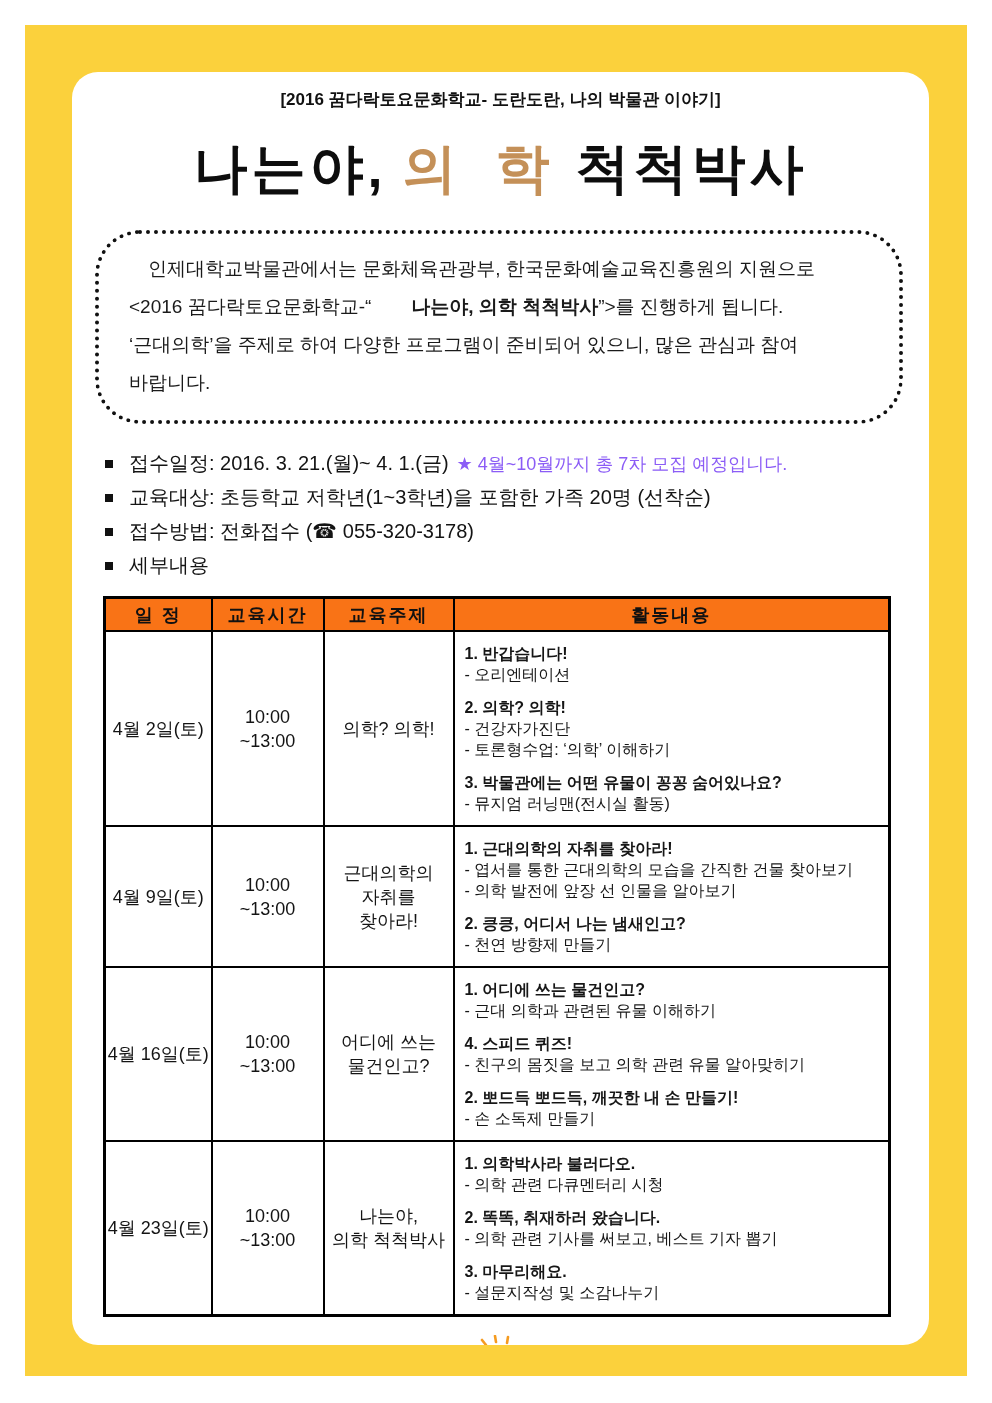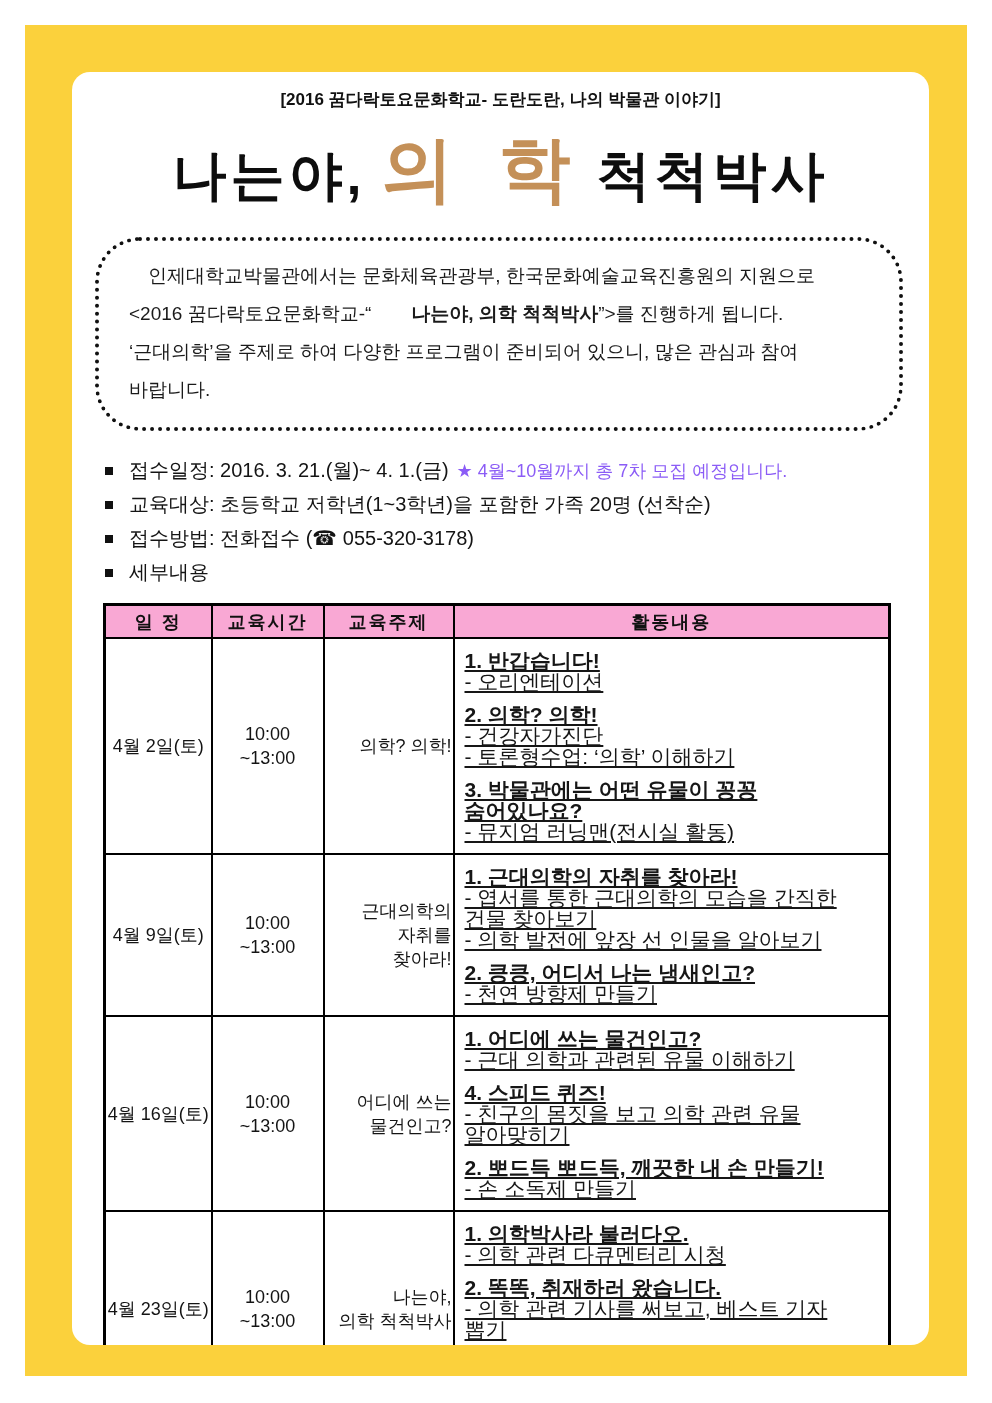--- a/index.html
+++ b/index.html
@@ -7,34 +7,34 @@
     width:992px;height:1403px;background:#ffffff;position:relative;
     font-family:"Liberation Sans","DejaVu Sans",sans-serif;color:#161616;
     overflow:hidden;
   }
   .yellow-frame{
     position:absolute;left:25px;top:25px;right:25px;bottom:27px;
     background:#FBD13C;
   }
   .white-panel{
     position:absolute;left:47px;top:47px;right:38px;bottom:31px;
-    background:#ffffff;border-radius:18px;overflow:hidden;
+    background:#ffffff;border-radius:26px;overflow:hidden;
   }
   .subtitle{
     margin-top:16px;text-align:center;font-size:17px;font-weight:bold;
     letter-spacing:0px;color:#111;
   }
   .title-row{
     margin-top:22px;display:flex;justify-content:center;align-items:baseline;gap:16px;
     white-space:nowrap;
   }
   .title-black{font-size:54px;font-weight:bold;color:#0d0d0d;letter-spacing:4px;}
   .title-accent{
     font-family:"DejaVu Serif","Liberation Serif",serif;
-    font-size:72px;font-weight:bold;color:#C49058;letter-spacing:10px;line-height:1;
+    font-size:54px;font-weight:bold;color:#C49058;letter-spacing:10px;line-height:1;
   }
   .intro-box{
     margin:24px 26px 0 23px;border:4px dotted #111;border-radius:45px;
     padding:16px 30px 18px 30px;font-size:19px;line-height:38px;
     word-break:keep-all;text-align:left;color:#1a1a1a;
   }
   .intro-bold{font-weight:bold;margin-left:40px;}
   .info-list{margin:26px 0 0 33px;padding:0;list-style:none;}
   .info-list li{
     display:flex;align-items:baseline;font-size:20px;height:34px;color:#141414;
@@ -44,30 +44,30 @@
     width:8px;height:8px;background:#111;display:inline-block;flex:0 0 8px;
     margin-right:16px;position:relative;top:-3px;align-self:center;
   }
   .info-note{color:#8b5cf6;font-size:18px;margin-left:8px;white-space:nowrap;}
   table.schedule{
     margin:10px 0 0 31px;border-collapse:collapse;table-layout:fixed;
     width:785px;border:3px solid #000;
   }
   table.schedule th,table.schedule td{border:2px solid #000;}
   table.schedule th{
-    background:#f9a8d4;font-size:18px;font-weight:bold;height:29px;
+    background:#f97316;font-size:18px;font-weight:bold;height:29px;
     letter-spacing:2px;color:#111;
   }
   .col-date{width:107px;} .col-time{width:112px;} .col-topic{width:130px;} .col-act{width:436px;}
   td.c-date,td.c-time,td.c-topic{
     text-align:center;vertical-align:middle;font-size:18px;color:#141414;
   }
   td.c-time div{line-height:24px;}
-  td.c-topic div{line-height:24px;word-break:keep-all;text-align:right;}
-  td.c-act{vertical-align:middle;padding:7px 16px 7px 10px;font-size:21px;text-decoration:underline;}
+  td.c-topic div{line-height:24px;word-break:keep-all;}
+  td.c-act{vertical-align:middle;padding:7px 16px 7px 10px;font-size:16px;}
   .act-group{margin:4px 0 12px 0;}
   .act-group:last-child{margin-bottom:4px;}
   .act-title{font-weight:bold;line-height:21px;word-break:keep-all;}
   .act-item{line-height:21px;word-break:keep-all;}
   tbody tr:nth-child(1){height:178px;}
   tbody tr:nth-child(2){height:132px;}
   tbody tr:nth-child(3){height:153px;}
   tbody tr:nth-child(4){height:152px;}
   .footer-logo{
     margin-top:18px;display:flex;flex-direction:column;align-items:center;gap:0;

